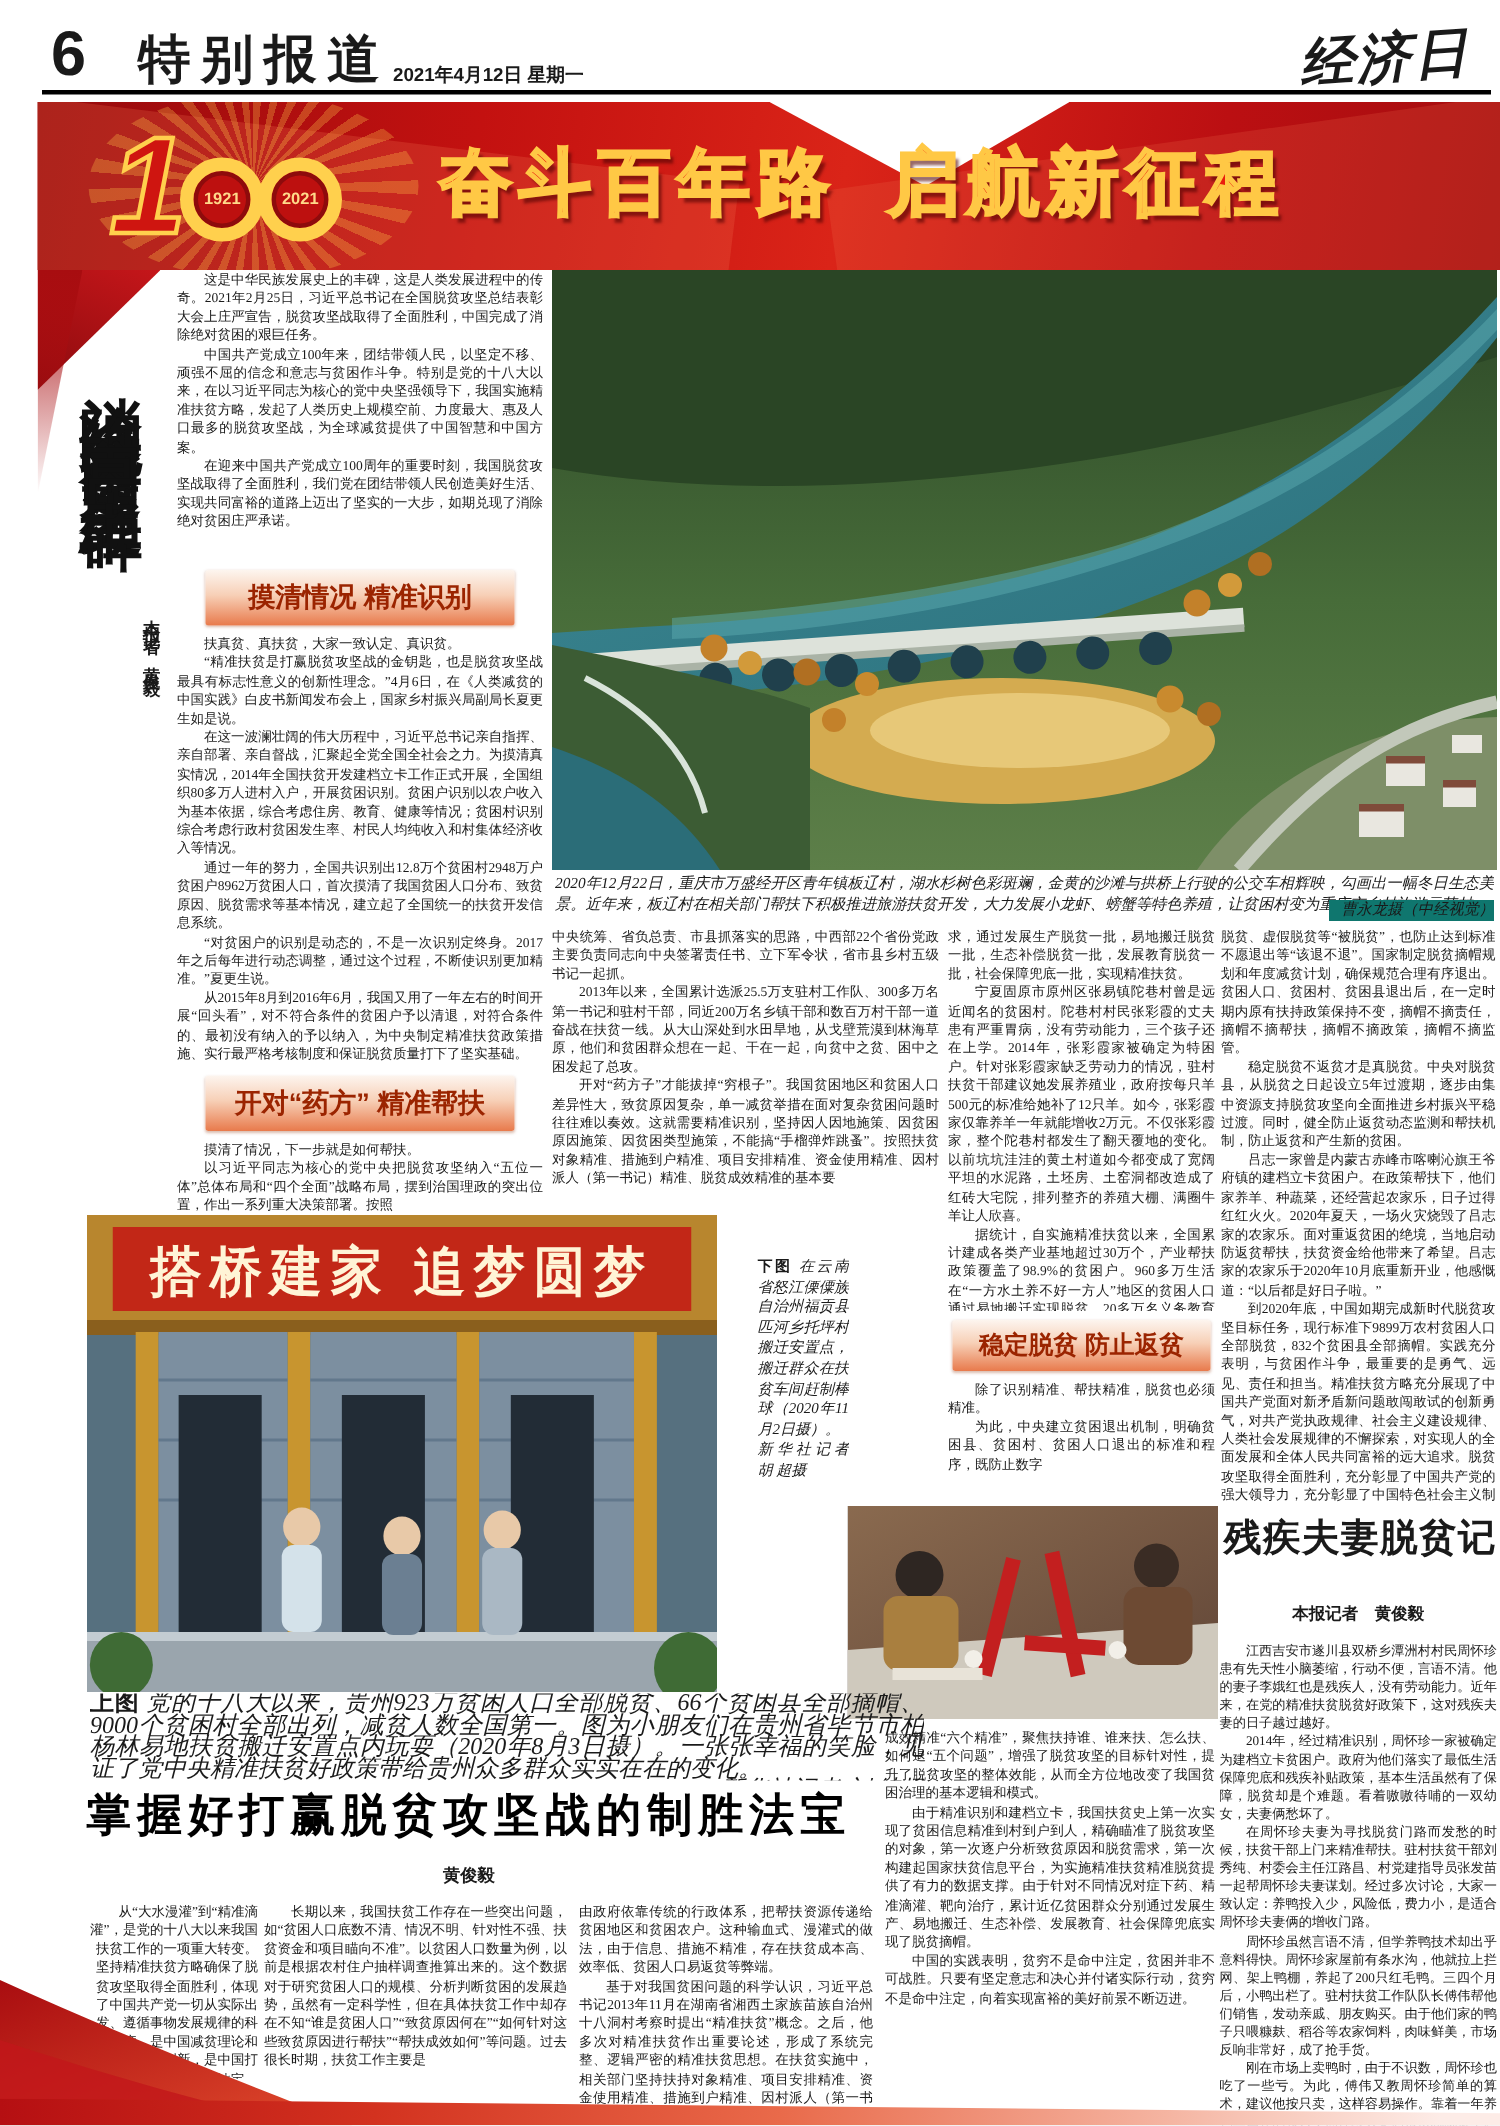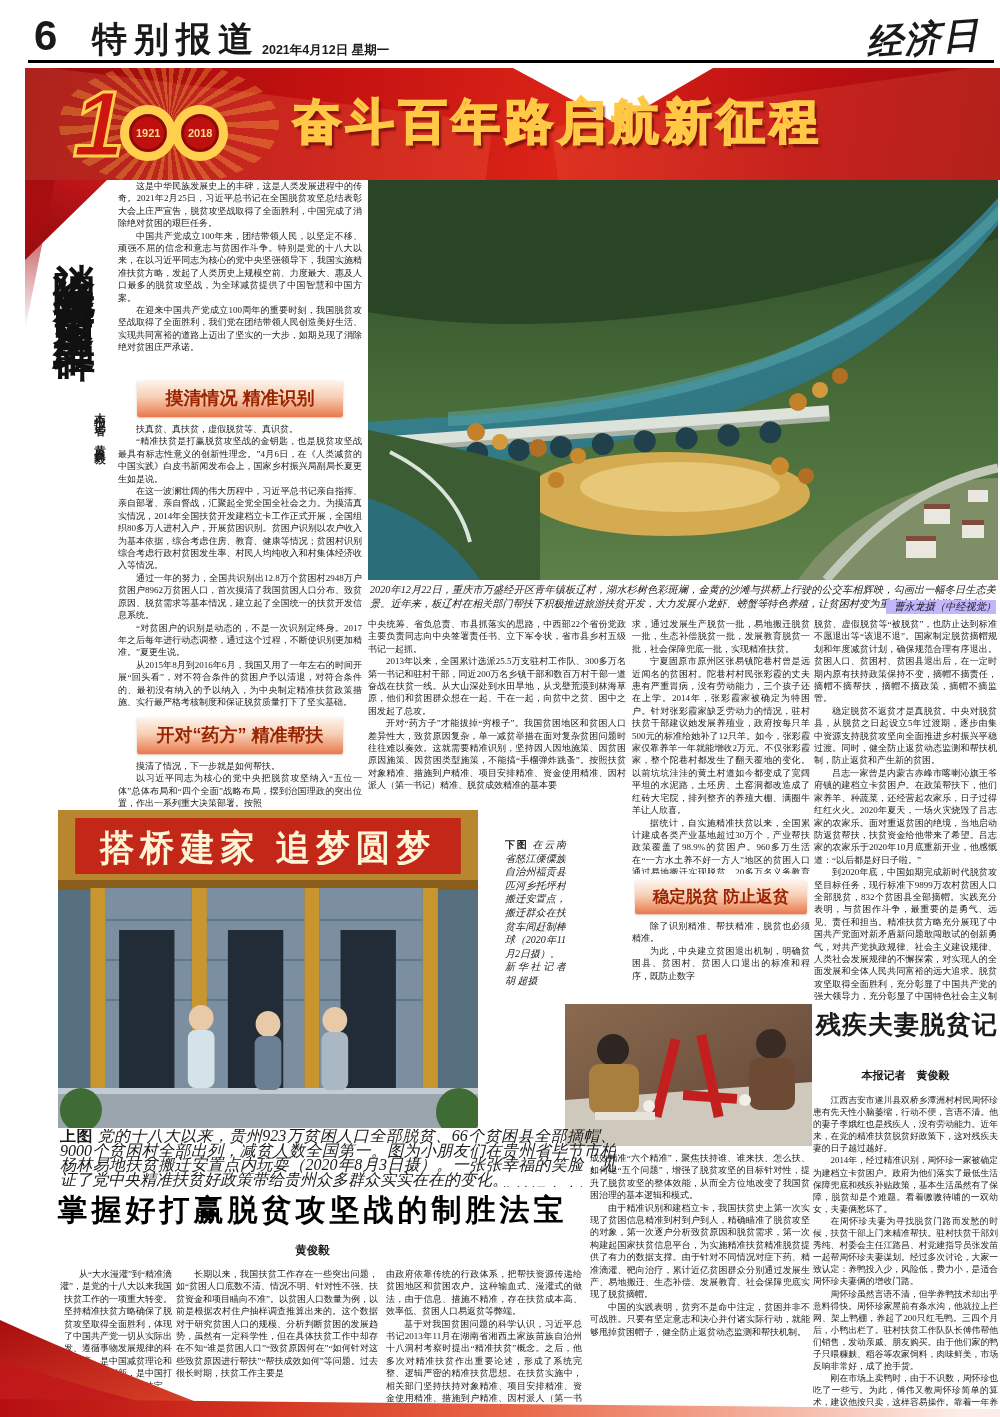--- a/index.html
+++ b/index.html
@@ -24,21 +24,21 @@
 .logo .burst{position:absolute;left:0;top:-10px;width:220px;height:124px;border-radius:50%;
   background:repeating-conic-gradient(from 0deg at 50% 50%,rgba(255,195,70,.30) 0 5deg,rgba(0,0,0,0) 5deg 11deg)}
 .logo .row{position:absolute;left:14px;top:8px;display:flex;align-items:center}
 .logo .one{font:900 italic 92px/88px "Liberation Sans",sans-serif;color:#cf1510;-webkit-text-stroke:3px #ffd04d}
 .ring{width:56px;height:56px;margin:18px 0 0 -4px;border:9px solid #ffd04d;border-radius:50%;background:#bd100f;
   display:flex;align-items:center;justify-content:center;box-shadow:inset 0 0 0 3px #8e0b0c}
 .ring span{color:#ffd98a;font:700 11px "Liberation Sans",sans-serif}
 .btitle{position:absolute;left:268px;top:22px;white-space:nowrap;
   font:900 48px "Liberation Sans",sans-serif;color:#ea1c0d;letter-spacing:5px;
   -webkit-text-stroke:2px #ffc845;text-shadow:3px 4px 2px rgba(80,4,4,.6)}
-.btitle .t2{}
+.btitle .t2{margin-left:34px}
 .ribbonL{position:absolute;left:25px;top:180px;width:82px;height:80px;background:linear-gradient(205deg,#c5161a,#8c0b0e);clip-path:polygon(0 0,100% 0,0 100%)}
 .ribbonL2{position:absolute;left:25px;top:180px;width:30px;height:150px;background:linear-gradient(180deg,#a80d10,rgba(168,13,16,0));clip-path:polygon(0 0,100% 0,0 100%)}
 
 
 .vhead{position:absolute;left:28px;top:230px;width:74px;height:585px;writing-mode:vertical-rl;text-orientation:upright;
   font:900 42px "Liberation Sans",sans-serif;letter-spacing:7px;color:#111}
 .vby{position:absolute;left:92px;top:404px;height:220px;writing-mode:vertical-rl;text-orientation:upright;
   font-size:11.5px;letter-spacing:4px;font-weight:700}
 .col{position:absolute;overflow:hidden}
 .body p{font-size:9px;line-height:12.4px;text-align:justify;text-indent:2em;margin:0}
@@ -47,21 +47,21 @@
 .secbox{width:206px;margin:6px auto;padding:6px 0 7px;text-align:center;border-radius:2px;
   font:700 18px "Liberation Sans",sans-serif;color:#9b2400;
   background:linear-gradient(180deg,#fdf5ef 0%,#f7d0b7 45%,#e87a4c 100%);box-shadow:0 1px 2px rgba(150,60,20,.35)}
 .secbox.small{width:172px;font-size:16.5px;padding:6px 0}
 
 
 .ph{position:absolute;overflow:hidden;background:#ccc}
 .ph svg{display:block;width:100%;height:100%}
 .cap{font-size:10.2px;line-height:14.2px;text-align:justify;font-style:italic}
 .cap-main{position:absolute;left:370px;top:583px;width:626px;height:31px;overflow:hidden}
-.cap-main .credit{position:absolute;right:0;bottom:0;background:#c4b5fd;padding-left:8px;font-style:italic}
+.cap-main .credit{position:absolute;right:0;bottom:0;background:#0f766e;padding-left:8px;font-style:italic}
 .cap-vert{position:absolute;left:505px;top:838px;width:61px;height:170px;overflow:hidden;font-size:10px;line-height:13.6px;text-align:justify;font-style:italic}
 .cap-vert .lab{font-weight:700;font-style:normal}
 .cap-vert .cr{margin-top:0;text-indent:0}
 .cap-upper{position:absolute;left:60px;top:1129px;width:556px;height:58px;overflow:hidden;font-size:16px;line-height:14.6px;text-align:justify;font-style:italic}
 .cap-upper .lab{font-weight:700;font-style:normal}
 .cap-upper .cr{text-align:right;margin-top:0}
 
 
 .bt-headline{position:absolute;left:50px;top:1190px;width:525px;text-align:center;
   font:900 30px "Liberation Sans",sans-serif;letter-spacing:4px;color:#000}
@@ -96,21 +96,21 @@
     <div class="fold2"></div>
     <div class="wedge"></div>
     <div class="logo">
       <div class="burst"></div>
       <div class="row">
         <span class="one">1</span>
         <span class="ring">
             <span>1921</span>
           </span>
         <span class="ring">
-            <span>2018</span>
+            <span>2021</span>
           </span>
       </div>
     </div>
     <div class="btitle">
       <span class="t1">奋斗百年路</span><span class="t2">启航新征程</span>
     </div>
   </div>
   <div class="ribbonL"></div>
   <div class="ribbonL2"></div>
 
@@ -118,21 +118,21 @@
   <div class="vby">本报记者　黄俊毅</div>
 
   <div class="col body" style="left:118px;top:180px;width:244px">
     <div class="blk" style="height:194px">
         <p>这是中华民族发展史上的丰碑，这是人类发展进程中的传奇。2021年2月25日，习近平总书记在全国脱贫攻坚总结表彰大会上庄严宣告，脱贫攻坚战取得了全面胜利，中国完成了消除绝对贫困的艰巨任务。</p>
         <p>中国共产党成立100年来，团结带领人民，以坚定不移、顽强不屈的信念和意志与贫困作斗争。特别是党的十八大以来，在以习近平同志为核心的党中央坚强领导下，我国实施精准扶贫方略，发起了人类历史上规模空前、力度最大、惠及人口最多的脱贫攻坚战，为全球减贫提供了中国智慧和中国方案。</p>
         <p>在迎来中国共产党成立100周年的重要时刻，我国脱贫攻坚战取得了全面胜利，我们党在团结带领人民创造美好生活、实现共同富裕的道路上迈出了坚实的一大步，如期兑现了消除绝对贫困庄严承诺。</p>
       </div>
     <div class="secbox">摸清情况 精准识别</div>
     <div class="blk" style="height:288px">
-        <p>扶真贫、真扶贫，虚假脱贫等、真识贫。</p>
+        <p>扶真贫、真扶贫，大家一致认定、真识贫。</p>
         <p>“精准扶贫是打赢脱贫攻坚战的金钥匙，也是脱贫攻坚战最具有标志性意义的创新性理念。”4月6日，在《人类减贫的中国实践》白皮书新闻发布会上，国家乡村振兴局副局长夏更生如是说。</p>
         <p>在这一波澜壮阔的伟大历程中，习近平总书记亲自指挥、亲自部署、亲自督战，汇聚起全党全国全社会之力。为摸清真实情况，2014年全国扶贫开发建档立卡工作正式开展，全国组织80多万人进村入户，开展贫困识别。贫困户识别以农户收入为基本依据，综合考虑住房、教育、健康等情况；贫困村识别综合考虑行政村贫困发生率、村民人均纯收入和村集体经济收入等情况。</p>
         <p>通过一年的努力，全国共识别出12.8万个贫困村2948万户贫困户8962万贫困人口，首次摸清了我国贫困人口分布、致贫原因、脱贫需求等基本情况，建立起了全国统一的扶贫开发信息系统。</p>
         <p>“对贫困户的识别是动态的，不是一次识别定终身。2017年之后每年进行动态调整，通过这个过程，不断使识别更加精准。”夏更生说。</p>
         <p>从2015年8月到2016年6月，我国又用了一年左右的时间开展“回头看”，对不符合条件的贫困户予以清退，对符合条件的、最初没有纳入的予以纳入，为中央制定精准扶贫政策措施、实行最严格考核制度和保证脱贫质量打下了坚实基础。</p>
       </div>
     <div class="secbox">开对“药方” 精准帮扶</div>
     <div class="blk" style="height:56px">
         <p>摸清了情况，下一步就是如何帮扶。</p>
         <p>以习近平同志为核心的党中央把脱贫攻坚纳入“五位一体”总体布局和“四个全面”战略布局，摆到治国理政的突出位置，作出一系列重大决策部署。按照</p>
@@ -328,21 +328,21 @@
   <div class="col body" style="left:176px;top:1268px;width:202px;height:146px">
       <p>长期以来，我国扶贫工作存在一些突出问题，如“贫困人口底数不清、情况不明、针对性不强、扶贫资金和项目瞄向不准”。以贫困人口数量为例，以前是根据农村住户抽样调查推算出来的。这个数据对于研究贫困人口的规模、分析判断贫困的发展趋势，虽然有一定科学性，但在具体扶贫工作中却存在不知“谁是贫困人口”“致贫原因何在”“如何针对这些致贫原因进行帮扶”“帮扶成效如何”等问题。过去很长时期，扶贫工作主要是</p>
     </div>
   <div class="col body" style="left:386px;top:1268px;width:196px;height:146px">
       <p class="cont">由政府依靠传统的行政体系，把帮扶资源传递给贫困地区和贫困农户。这种输血式、漫灌式的做法，由于信息、措施不精准，存在扶贫成本高、效率低、贫困人口易返贫等弊端。</p>
       <p>基于对我国贫困问题的科学认识，习近平总书记2013年11月在湖南省湘西土家族苗族自治州十八洞村考察时提出“精准扶贫”概念。之后，他多次对精准扶贫作出重要论述，形成了系统完整、逻辑严密的精准扶贫思想。在扶贫实施中，相关部门坚持扶持对象精准、项目安排精准、资金使用精准、措施到户精准、因村派人（第一书记）精准、脱贫</p>
     </div>
   <div class="col body" style="left:590px;top:1152px;width:220px;height:262px">
       <p class="cont">成效精准“六个精准”，聚焦扶持谁、谁来扶、怎么扶、如何退“五个问题”，增强了脱贫攻坚的目标针对性，提升了脱贫攻坚的整体效能，从而全方位地改变了我国贫困治理的基本逻辑和模式。</p>
       <p>由于精准识别和建档立卡，我国扶贫史上第一次实现了贫困信息精准到村到户到人，精确瞄准了脱贫攻坚的对象，第一次逐户分析致贫原因和脱贫需求，第一次构建起国家扶贫信息平台，为实施精准扶贫精准脱贫提供了有力的数据支撑。由于针对不同情况对症下药、精准滴灌、靶向治疗，累计近亿贫困群众分别通过发展生产、易地搬迁、生态补偿、发展教育、社会保障兜底实现了脱贫摘帽。</p>
-      <p>中国的实践表明，贫穷不是命中注定，贫困并非不可战胜。只要有坚定意志和决心并付诸实际行动，就能够甩掉贫困帽子，健全防止返贫动态监测和帮扶机制。</p>
+      <p>中国的实践表明，贫穷不是命中注定，贫困并非不可战胜。只要有坚定意志和决心并付诸实际行动，贫穷不是命中注定，向着实现富裕的美好前景不断迈进。</p>
     </div>
 
   <div class="cp-headline">残疾夫妻脱贫记</div>
   <div class="cp-byline">本报记者　黄俊毅</div>
   <div class="col body cp-body" style="left:813px;top:1094px;width:185px;height:323px">
       <p>江西吉安市遂川县双桥乡潭洲村村民周怀珍患有先天性小脑萎缩，行动不便，言语不清。他的妻子李娥红也是残疾人，没有劳动能力。近年来，在党的精准扶贫脱贫好政策下，这对残疾夫妻的日子越过越好。</p>
       <p>2014年，经过精准识别，周怀珍一家被确定为建档立卡贫困户。政府为他们落实了最低生活保障兜底和残疾补贴政策，基本生活虽然有了保障，脱贫却是个难题。看着嗷嗷待哺的一双幼女，夫妻俩愁坏了。</p>
       <p>在周怀珍夫妻为寻找脱贫门路而发愁的时候，扶贫干部上门来精准帮扶。驻村扶贫干部刘秀纯、村委会主任江路昌、村党建指导员张发苗一起帮周怀珍夫妻谋划。经过多次讨论，大家一致认定：养鸭投入少，风险低，费力小，是适合周怀珍夫妻俩的增收门路。</p>
       <p>周怀珍虽然言语不清，但学养鸭技术却出乎意料得快。周怀珍家屋前有条水沟，他就拉上拦网、架上鸭棚，养起了200只红毛鸭。三四个月后，小鸭出栏了。驻村扶贫工作队队长傅伟帮他们销售，发动亲戚、朋友购买。由于他们家的鸭子只喂糠麸、稻谷等农家饲料，肉味鲜美，市场反响非常好，成了抢手货。</p>
       <p>刚在市场上卖鸭时，由于不识数，周怀珍也吃了一些亏。为此，傅伟又教周怀珍简单的算术，建议他按只卖，这样容易操作。靠着一年养鸭三四茬的收入，周怀珍夫妻俩很快就脱贫了。</p>

